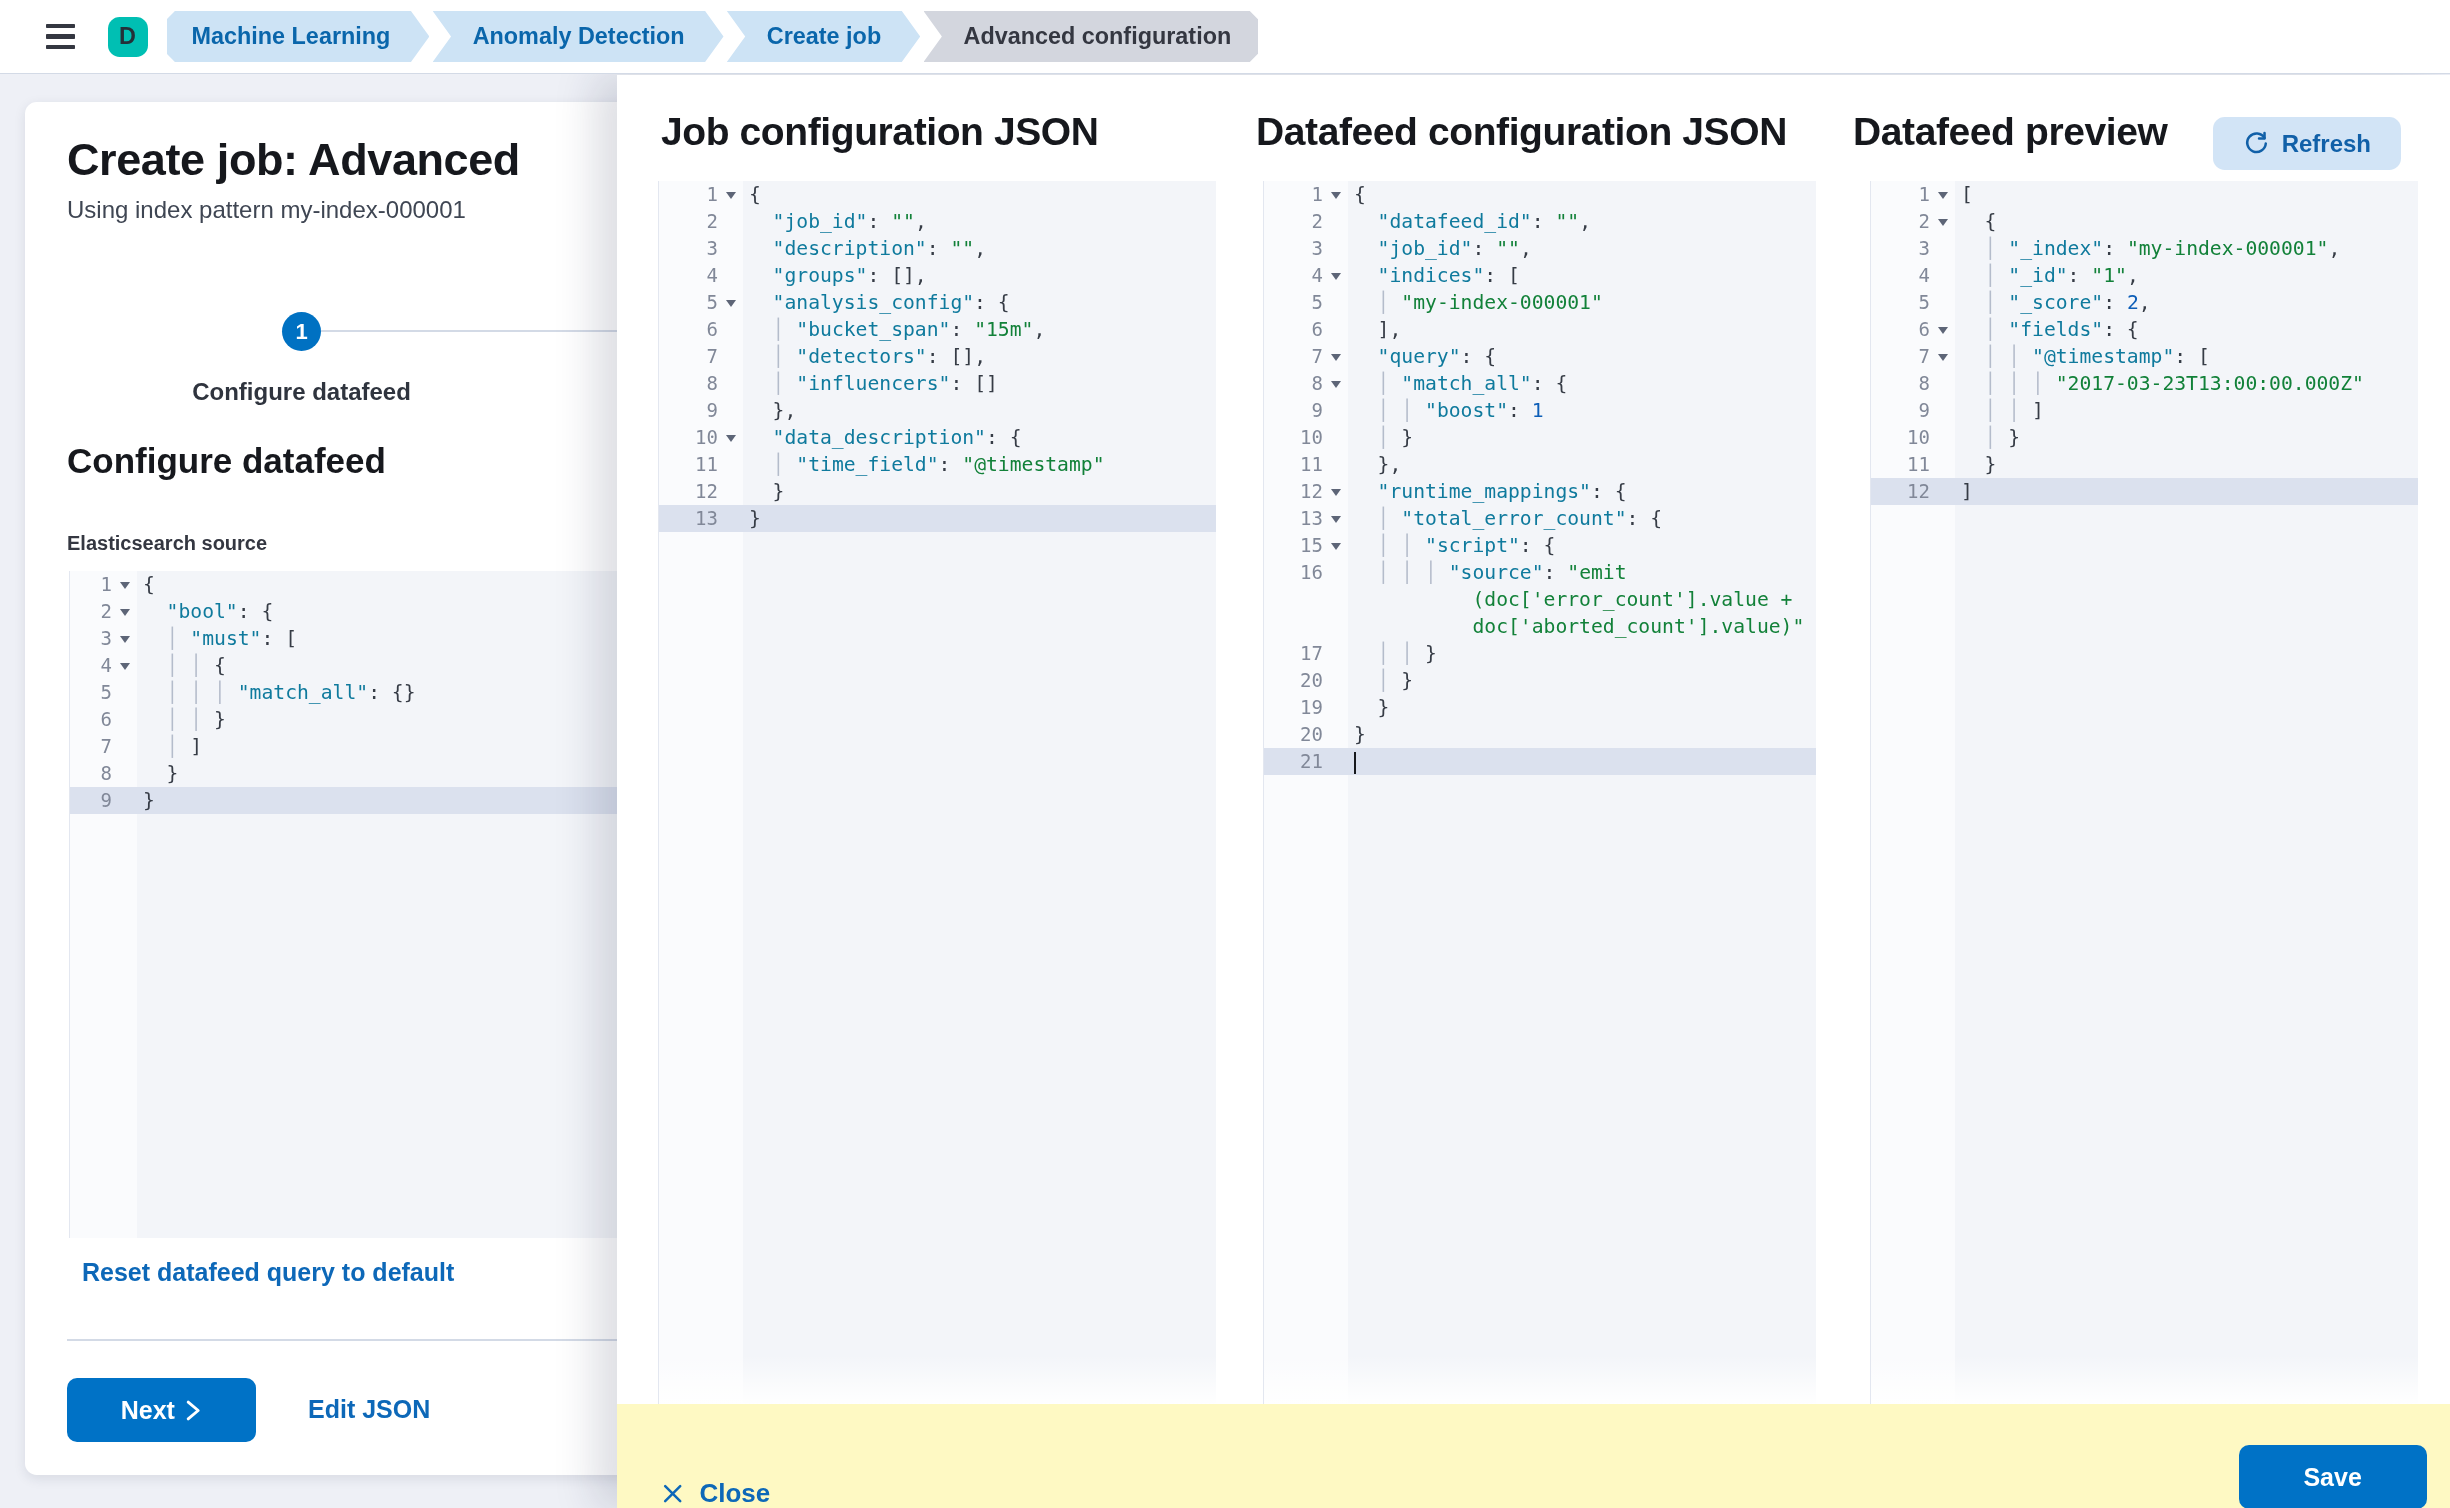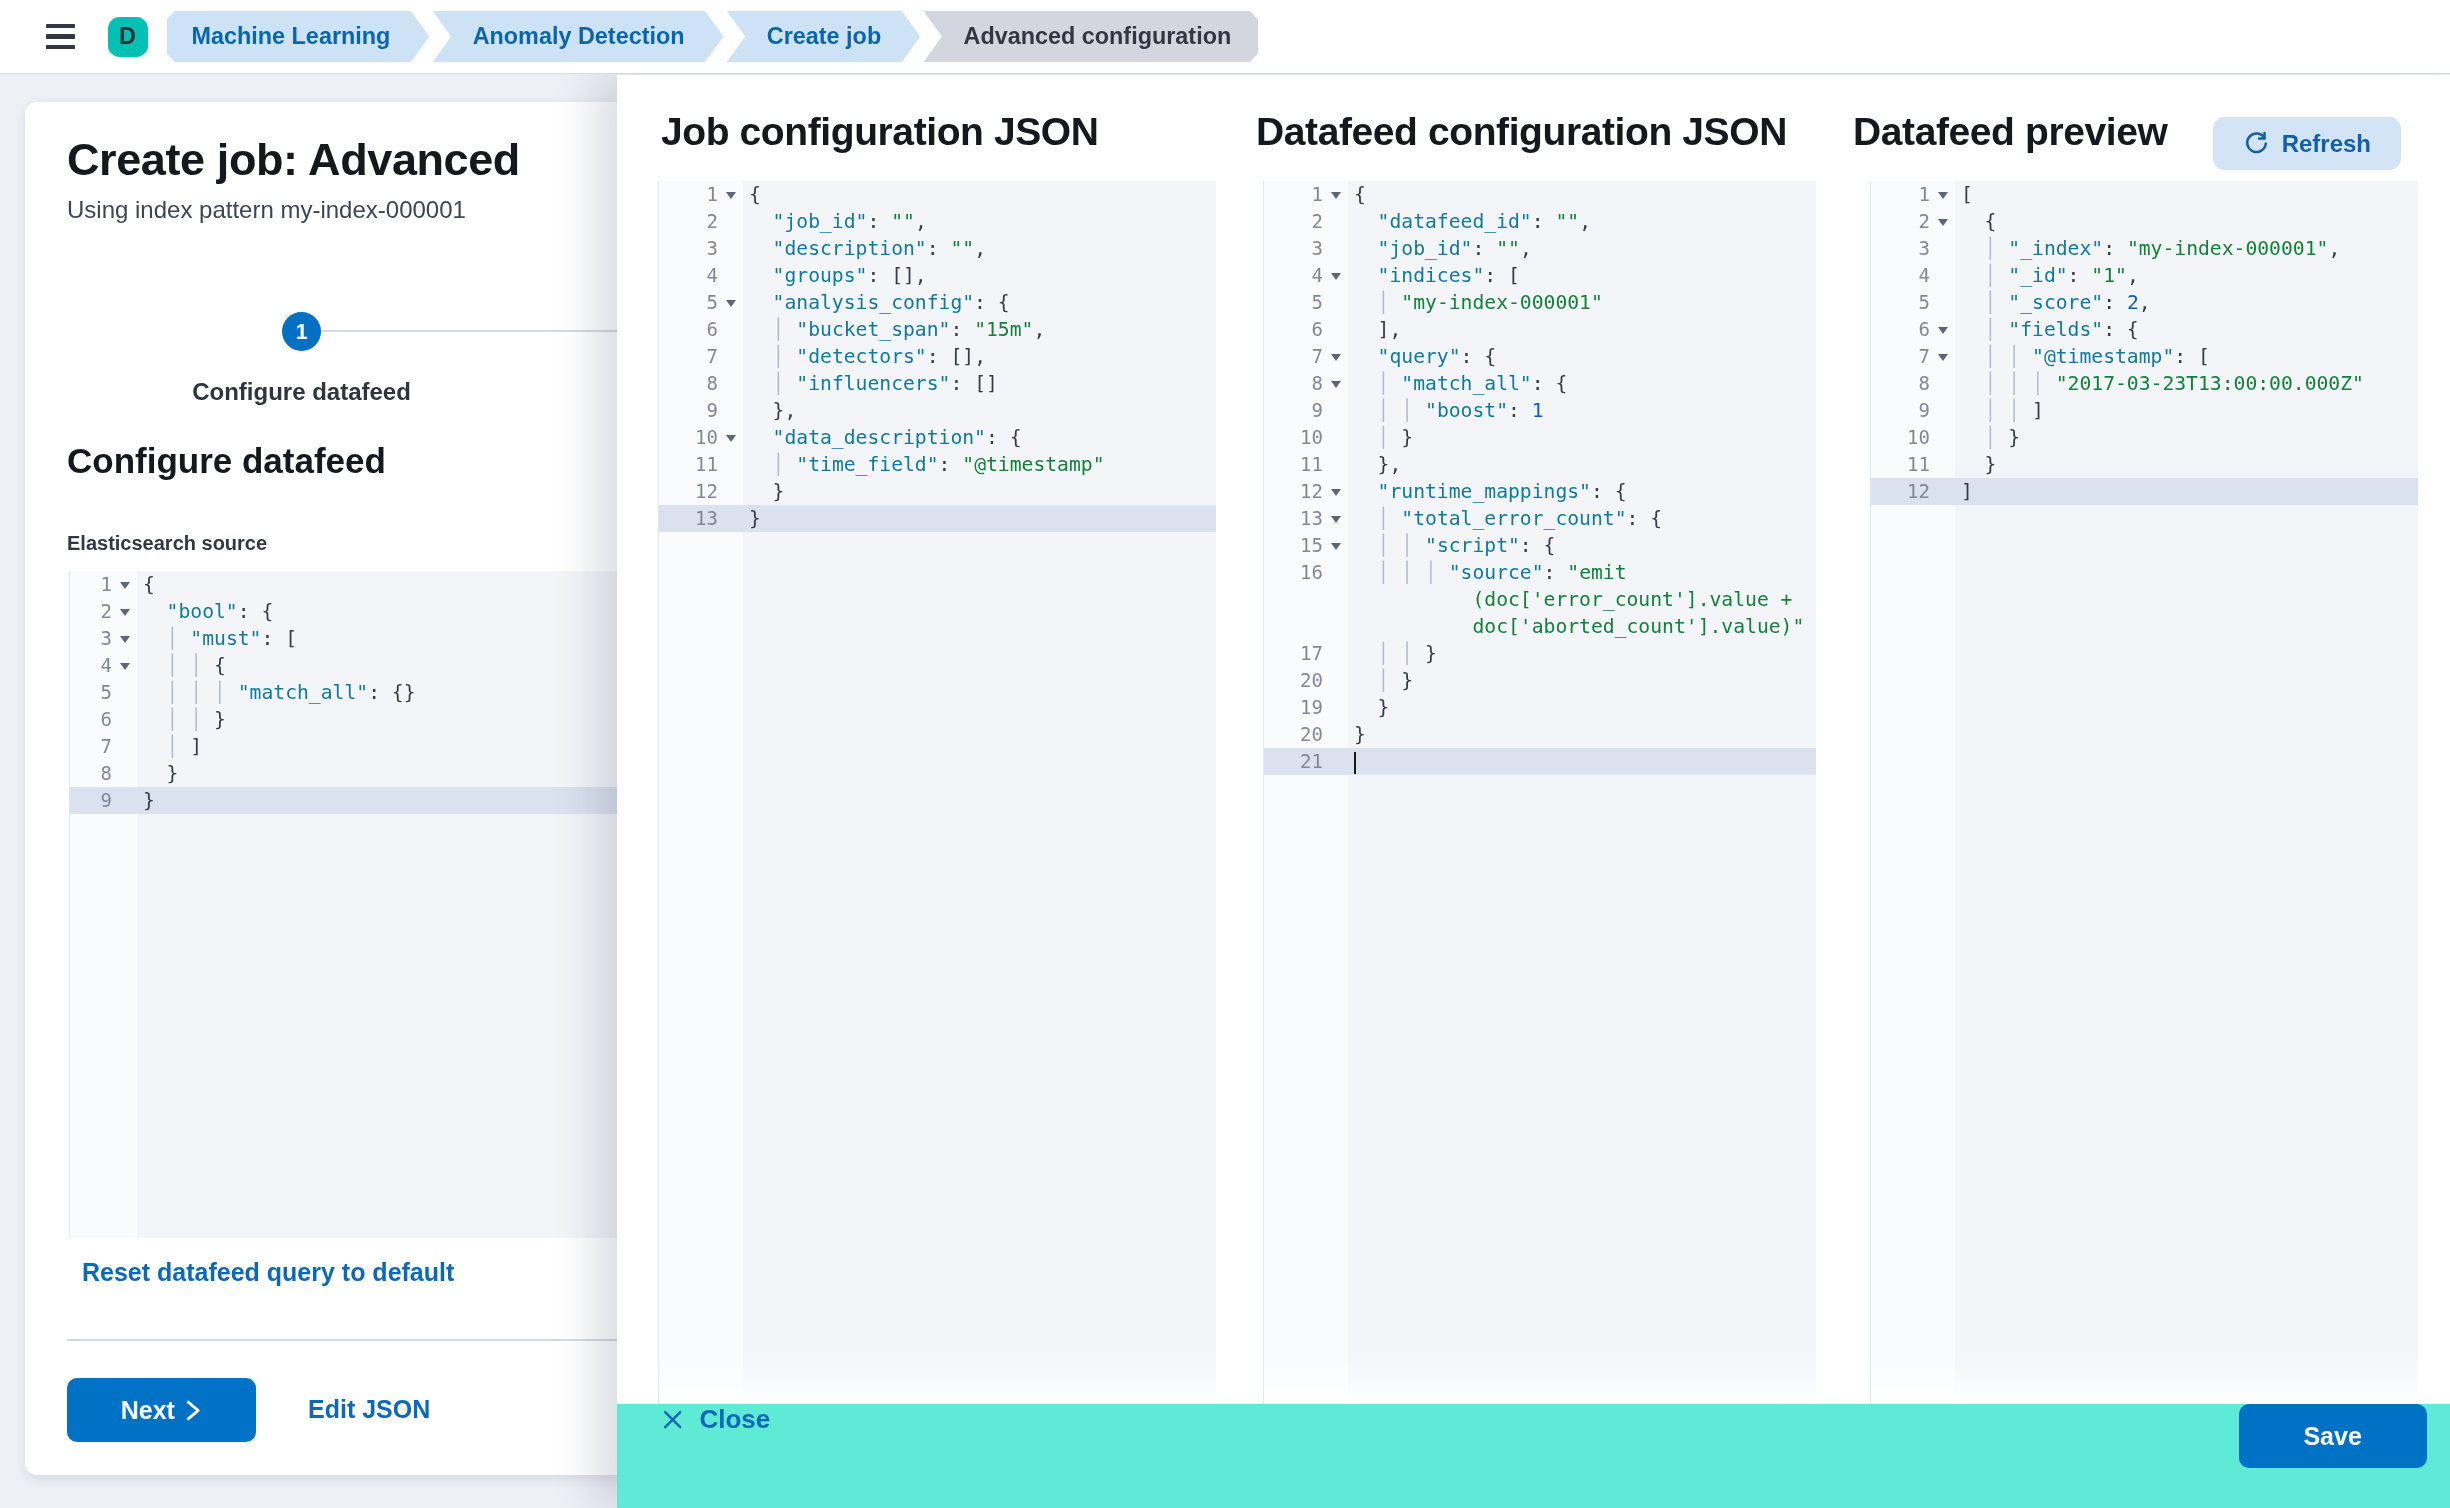--- a/index.html
+++ b/index.html
@@ -67,22 +67,22 @@
     background:#fff; box-shadow:-22px 0 39px rgba(25,35,65,.15); z-index:10;
   }
   .col-title { position:absolute; top:35px; font-size:39px; font-weight:700; color:#16181d; letter-spacing:-0.4px; white-space:nowrap; }
   .title-1 { left:44px; } .title-2 { left:639px; } .title-3 { left:1236px; }
   .refresh-btn {
     position:absolute; left:1596px; top:42px; width:188px; height:53px;
     background:#d2e4f6; border-radius:11.7px; color:#1160a8; font-size:24px; font-weight:700;
     display:flex; align-items:center; justify-content:center; gap:11.7px; cursor:pointer;
   }
   .flyout-footer {
-    position:absolute; left:0; right:0; bottom:0; height:105px; background:#5eead4;
-    display:flex; align-items:flex-start; justify-content:space-between; padding:0 23.4px 0 44px;
+    position:absolute; left:0; right:0; bottom:0; height:105px; background:#fef9c3;
+    display:flex; align-items:flex-end; justify-content:space-between; padding:0 23.4px 0 44px;
   }
   .close-btn { display:flex; align-items:center; gap:15px; font-size:26px; font-weight:700; color:#0d68b8; cursor:pointer; }
   .save-btn { width:188px; height:64px; }
   
   .editor {
     position:absolute; overflow:hidden;
     --gut:84px;
     background:linear-gradient(90deg,#fafbfd 0,#fafbfd var(--gut),#f3f5f9 var(--gut));
     border-left:1.7px solid #e3e7f0;
   }

